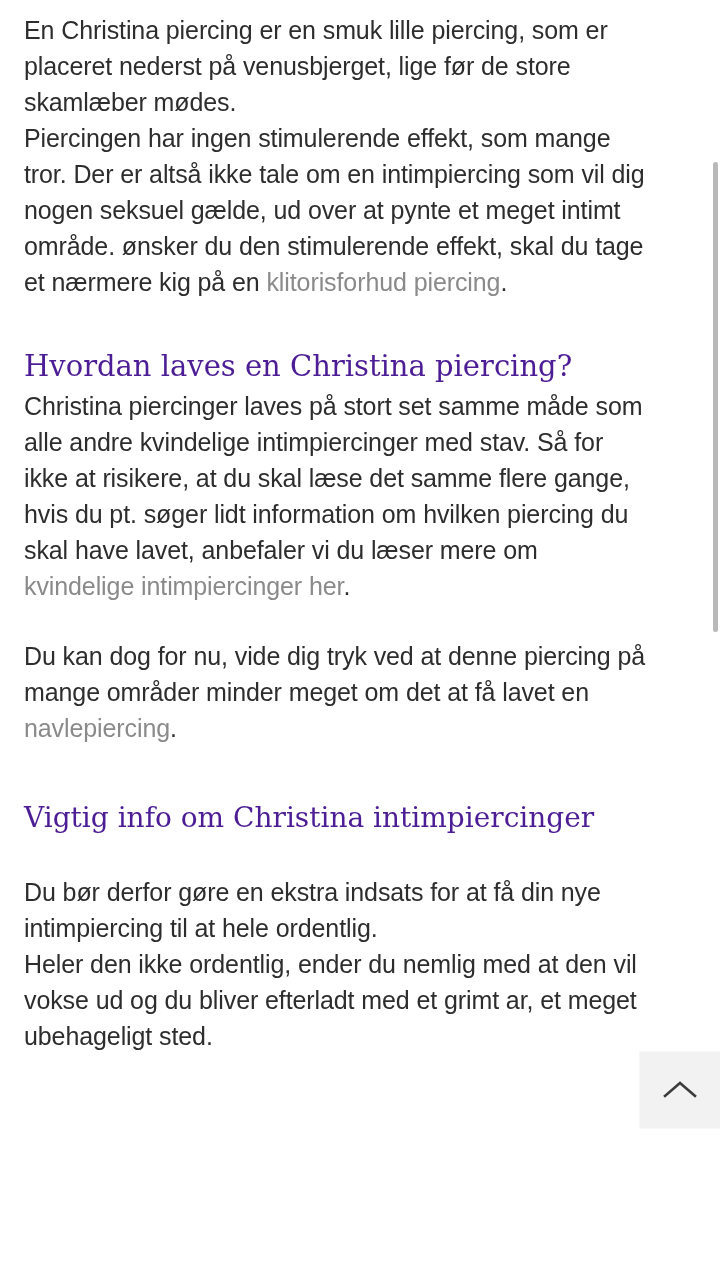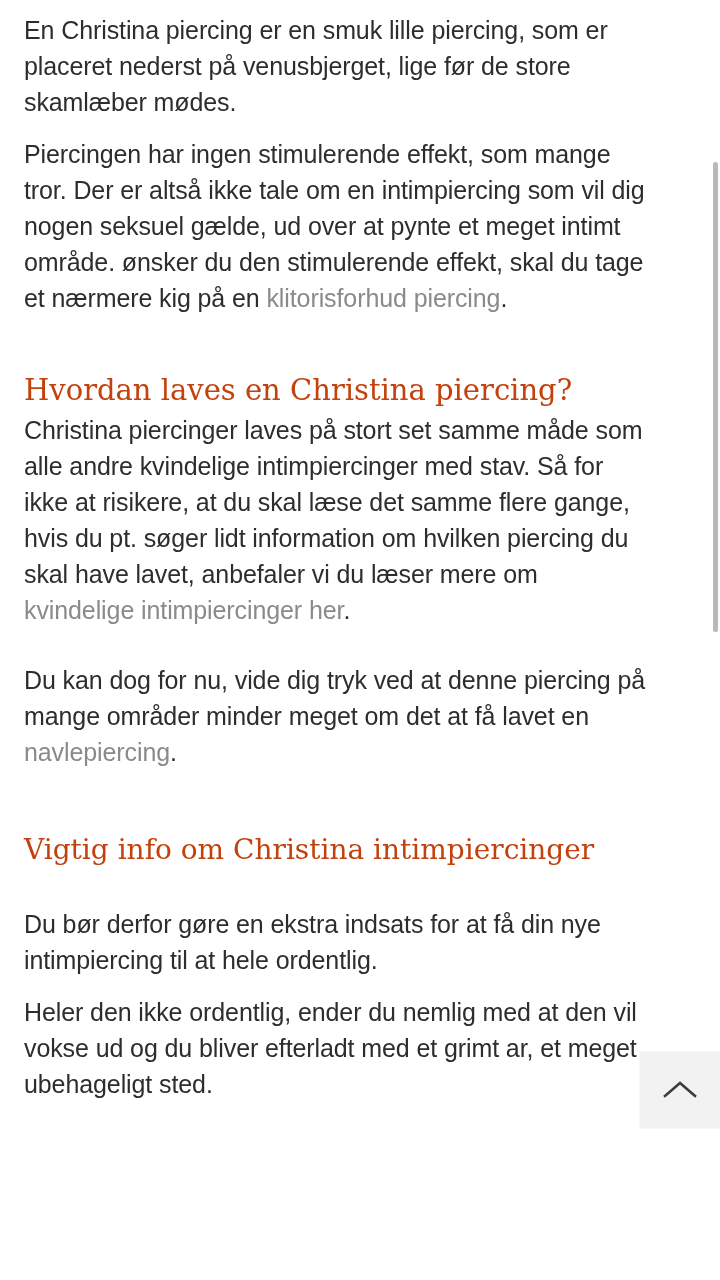--- a/index.html
+++ b/index.html
@@ -30,36 +30,36 @@
   }
   p.para {
     font-size: 25px;
     line-height: 36px;
     margin: 0;
     color: #2d2d2d;
     font-family: "Liberation Sans", sans-serif;
     letter-spacing: -0.1px;
   }
   p.para + p.para {
-    margin-top: 16px;
+    margin-top: 0;
   }
   .gap-small { height: 34px; }
   .gap-mid { height: 30px; }
   .gap-large { height: 44px; }
   a.link {
     color: #8a8a8a;
     text-decoration: none;
   }
   h2.heading {
     font-family: "DejaVu Serif", "Liberation Serif", serif;
     font-weight: 400;
     font-size: 29px;
     line-height: 36px;
-    margin: 12px 0 4px 0;
-    color: #c2410c;
+    margin: 4px 0 4px 0;
+    color: #4c1d95;
   }
   h2.heading.big {
     font-size: 28px;
     line-height: 48px;
     margin-bottom: 2px;
   }
   
   .scrollbar-track {
     position: absolute;
     right: 0;

